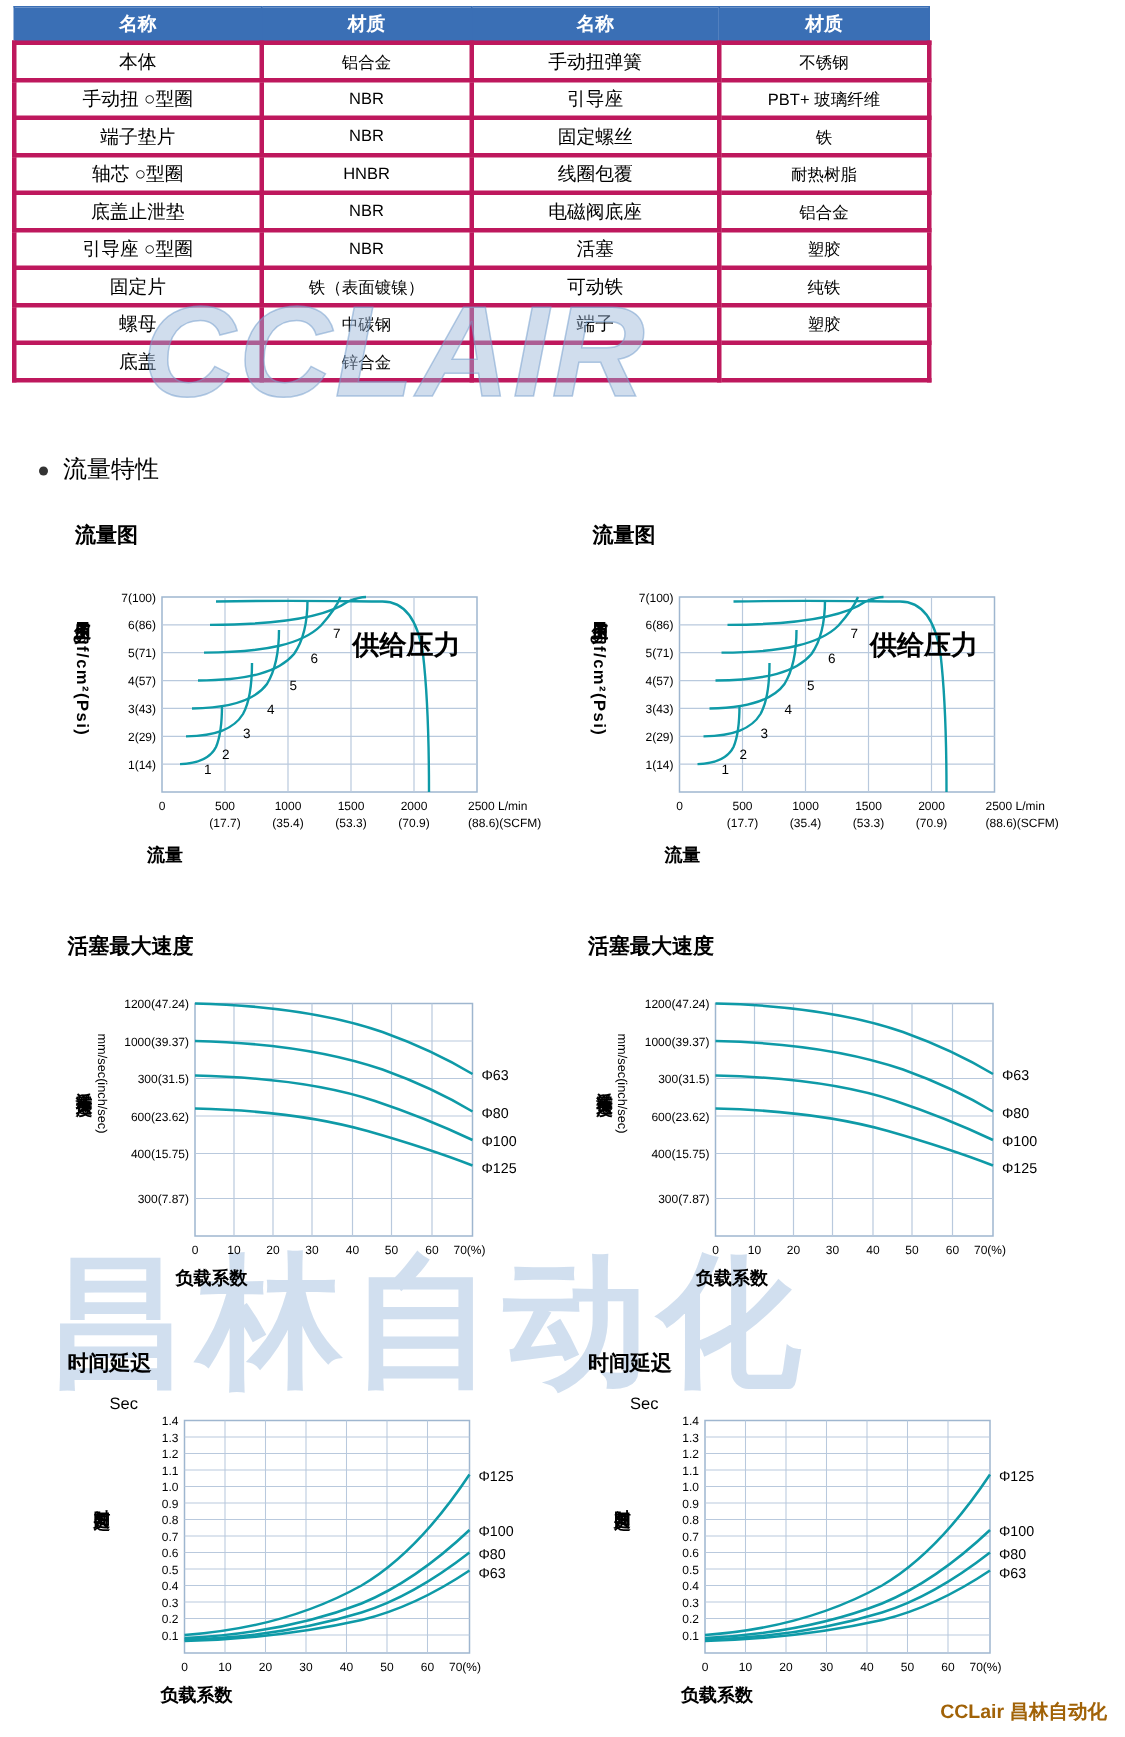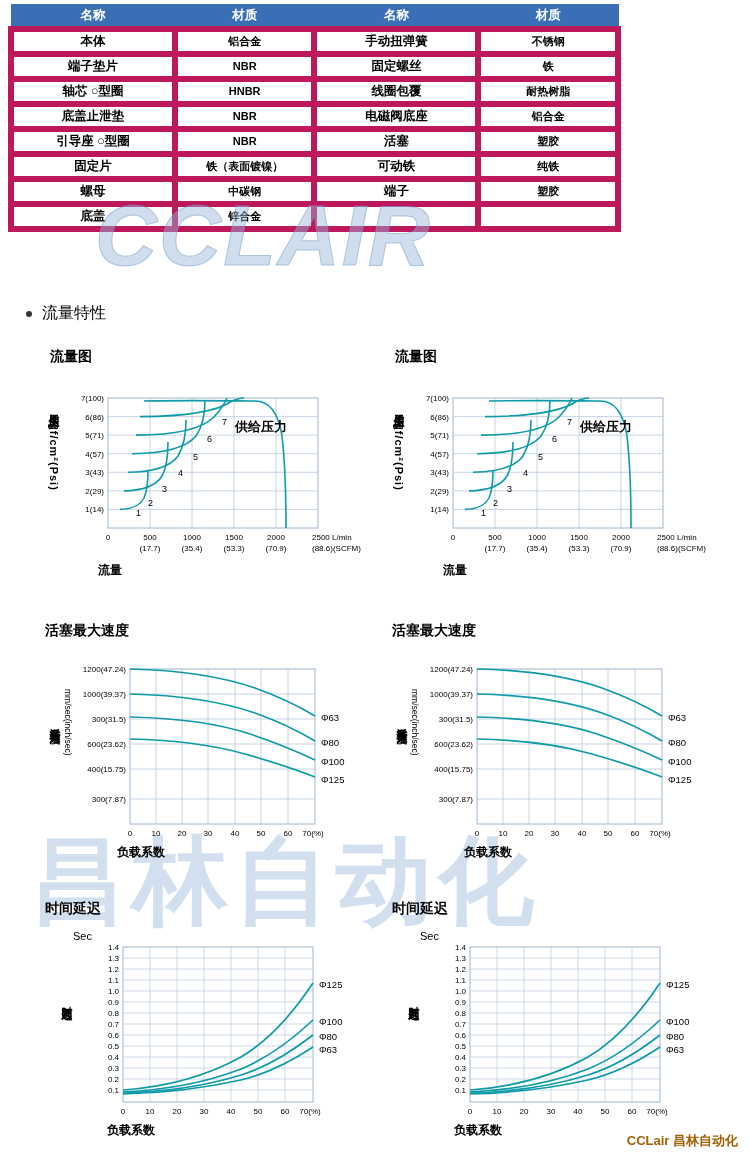--- a/index.html
+++ b/index.html
@@ -15,25 +15,25 @@
 
   
   .mat-table {
     position: absolute;
     left: 8px; top: 4px;
     width: 613px;
     border-collapse: collapse;
     font-size: 12px;
   }
   .mat-table th, .mat-table td {
-    border: 6px solid #be185d;
+    border: 3px solid #be185d;
     text-align: center;
     height: 25px;
     padding: 0 2px;
-    font-weight: bold;
+    font-weight: normal;
   }
   .mat-table thead th {
     background: #3a6fb5;
     color: #fff;
     font-weight: bold;
     font-size: 12.5px;
     height: 24px;
     border: 1px solid #3a6fb5;
   }
   .mat-table td.name { width: 27%; font-size: 12.5px; }
@@ -96,21 +96,21 @@
     letter-spacing: 1px;
   }
   .ylabel-v.small { font-size: 8.5px; font-weight: normal; letter-spacing: 0; }
   .xlabel-h {
     position: absolute;
     font-size: 12px;
     font-weight: bold;
   }
   .inline-note {
     position: absolute;
-    font-size: 13px;
+    font-size: 18px;
     font-weight: bold;
     font-family: Liberation Mono, monospace;
   }
   .series-lbl {
     position: absolute;
     font-size: 9.5px;
     text-align: right;
   }
   .tick-t { font-size: 8px; fill: #000; font-family: "Liberation Sans", sans-serif; }
   .tick-t9 { font-size: 9px; fill: #000; font-family: "Liberation Sans", sans-serif; }
@@ -136,20 +136,26 @@
         <th>名称</th>
         <th>材质</th>
       </tr>
     </thead>
     <tbody>
       <tr>
         <td class="name">本体</td>
         <td class="matv">铝合金</td>
         <td class="name">手动扭弹簧</td>
         <td class="matv">不锈钢</td>
+      </tr>
+      <tr>
+        <td class="name">手动扭 ○型圈</td>
+        <td class="matv">NBR</td>
+        <td class="name">引导座</td>
+        <td class="matv">PBT+ 玻璃纤维</td>
       </tr>
       <tr>
         <td class="name">端子垫片</td>
         <td class="matv">NBR</td>
         <td class="name">固定螺丝</td>
         <td class="matv">铁</td>
       </tr>
       <tr>
         <td class="name">轴芯 ○型圈</td>
         <td class="matv">HNBR</td>

